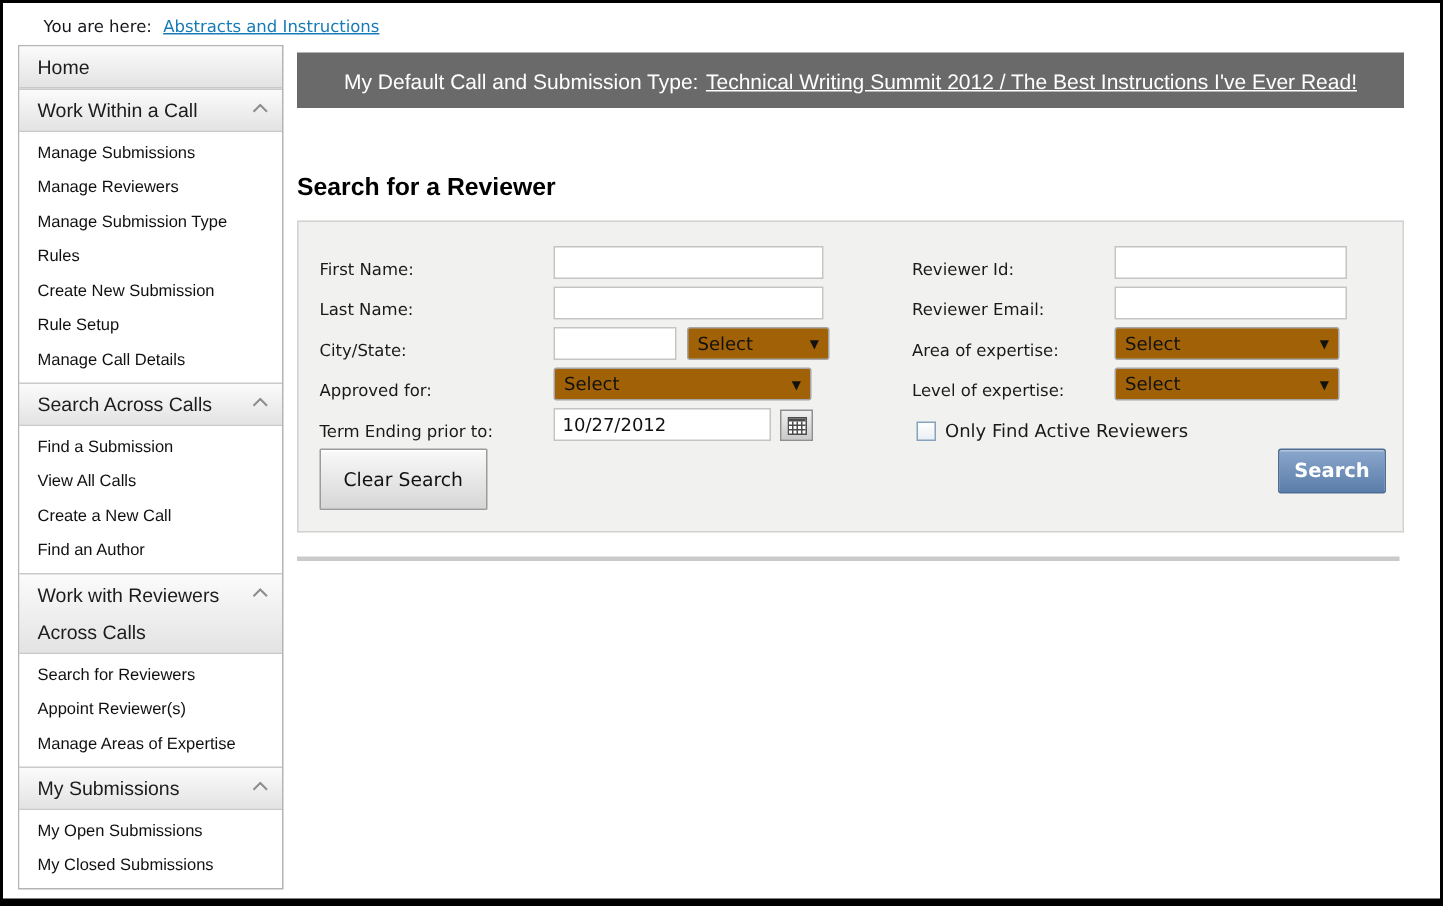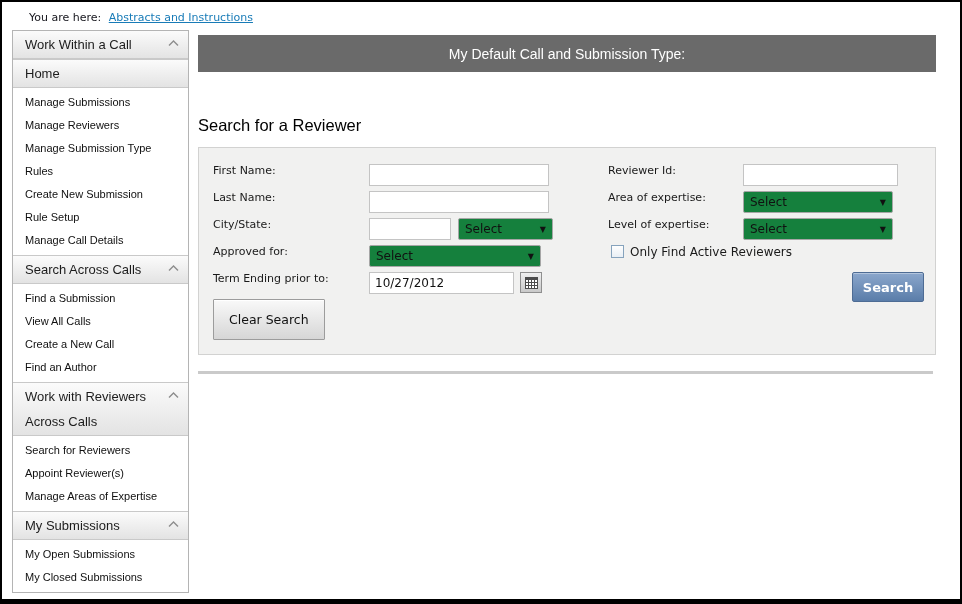--- a/index.html
+++ b/index.html
@@ -20,39 +20,39 @@
   .sb-header + .sb-header, .sb-group + .sb-header { border-top:1px solid #c9c9c9; }
   .sb-chevron { position:absolute; right:9px; top:9px; line-height:0; }
   .sb-group { background:#fff; padding:3px 0; }
   .sb-link { padding:0 12px; font-size:11px; line-height:23px; color:#101010; cursor:pointer; }
 
   
   .main { flex:1; margin:5px 24px 0 9px; }
   .banner { height:37px; background:#6a6a6a; color:#fff; display:flex; align-items:center;
             justify-content:center; font-family:"Liberation Sans",sans-serif; font-size:14px; }
   .banner-link { color:#fff; text-decoration:underline; margin-left:5px; cursor:pointer; white-space:nowrap; }
-  .page-title { font-family:"Liberation Sans",sans-serif; font-size:16.5px; font-weight:normal;
+  .page-title { font-family:"Liberation Sans",sans-serif; font-size:16.5px; font-weight:bold;
                 color:#000; margin:44px 0 12px 0; }
 
   .form-box { box-sizing:border-box; background:#f1f1f0; border:1px solid #d2d2d1;
               padding:16px 11px 14px 14px; }
   .cols { display:flex; }
   .col-left { width:395px; flex-shrink:0; }
   .col-right { flex:1; }
-  .frow { display:flex; align-items:flex-start; height:22px; margin-bottom:5px; }
+  .frow { display:flex; align-items:flex-end; height:22px; margin-bottom:5px; }
   .frow label { font-size:11px; color:#1a1a1a; }
   .col-left .frow label { width:156px; flex-shrink:0; }
   .col-right .frow label { width:135px; flex-shrink:0; }
 
   .ti { box-sizing:border-box; height:22px; border:1px solid #c4c4c4; background:#fff;
         font-size:12px; padding:0 5px; font-family:"DejaVu Sans",sans-serif; color:#111; }
   .w180{width:180px} .w82{width:82px} .w145{width:145px} .w155{width:155px}
 
   .select { box-sizing:border-box; height:22px; border:1px solid #a6a6a6; border-radius:2px;
-            background:#15803d; display:flex; align-items:center; justify-content:space-between;
+            background:#a16207; display:flex; align-items:center; justify-content:space-between;
             padding:0 6px; font-size:12px; color:#111; cursor:pointer; }
   .sel-arrow { font-size:8px; color:#111; margin-left:6px; }
   .w95{width:95px} .w172{width:172px} .w150{width:150px}
   .gap7 { margin-left:7px; }
 
   .cal-btn { box-sizing:border-box; width:22px; height:21px; margin-left:6px;
              border:1px solid #8f8f8f; background:linear-gradient(#f0f0f0,#c9c9c9);
              display:flex; align-items:center; justify-content:center; cursor:pointer; }
 
   .btn-clear { height:41px; padding:0 15px; font-family:"DejaVu Sans",sans-serif; font-size:12.5px;
@@ -79,24 +79,24 @@
 <div class="page">
 
   <div class="breadcrumb">
     <span>You are here:</span>
     <a href="#" class="bc-link">Abstracts and Instructions</a>
   </div>
 
   <div class="layout">
 
     <nav class="sidebar">
+        <div class="sb-header"><span>Home</span></div>
         <div class="sb-header"><span>Work Within a Call</span><span class="sb-chevron"><svg width="11" height="7" viewBox="0 0 11 7">
               <polyline points="1,5.5 5.5,1 10,5.5" fill="none" stroke="#8d8d8d" stroke-width="1.4"></polyline>
             </svg></span></div>
-        <div class="sb-header"><span>Home</span></div>
         <div class="sb-group">
           <div class="sb-link">Manage Submissions</div>
           <div class="sb-link">Manage Reviewers</div>
           <div class="sb-link">Manage Submission Type Rules</div>
           <div class="sb-link">Create New Submission</div>
           <div class="sb-link">Rule Setup</div>
           <div class="sb-link">Manage Call Details</div>
         </div>
         <div class="sb-header"><span>Search Across Calls</span><span class="sb-chevron"><svg width="11" height="7" viewBox="0 0 11 7">
               <polyline points="1,5.5 5.5,1 10,5.5" fill="none" stroke="#8d8d8d" stroke-width="1.4"></polyline>
@@ -121,20 +121,21 @@
         <div class="sb-group">
           <div class="sb-link">My Open Submissions</div>
           <div class="sb-link">My Closed Submissions</div>
         </div>
       </nav>
 
     <main class="main">
 
       <div class="banner">
         <span>My Default Call and Submission Type:</span>
+        <a href="#" class="banner-link">Technical Writing Summit 2012 / The Best Instructions I've Ever Read!</a>
       </div>
 
       <h1 class="page-title">Search for a Reviewer</h1>
 
       <section class="form-box">
         <div class="cols">
 
           <div class="col-left">
             <div class="frow">
               <label>First Name:</label>
@@ -176,20 +177,24 @@
               <button class="btn-clear">Clear Search</button>
             </div>
           </div>
 
           <div class="col-right">
             <div class="frow">
               <label>Reviewer Id:</label>
               <input class="ti w155" value="" style="">
             </div>
             <div class="frow">
+              <label>Reviewer Email:</label>
+              <input class="ti w155" value="" style="">
+            </div>
+            <div class="frow">
               <label>Area of expertise:</label>
               <div class="select w150">
                 <span>Select</span>
                 <span class="sel-arrow">▼</span>
               </div>
             </div>
             <div class="frow">
               <label>Level of expertise:</label>
               <div class="select w150">
                 <span>Select</span>

